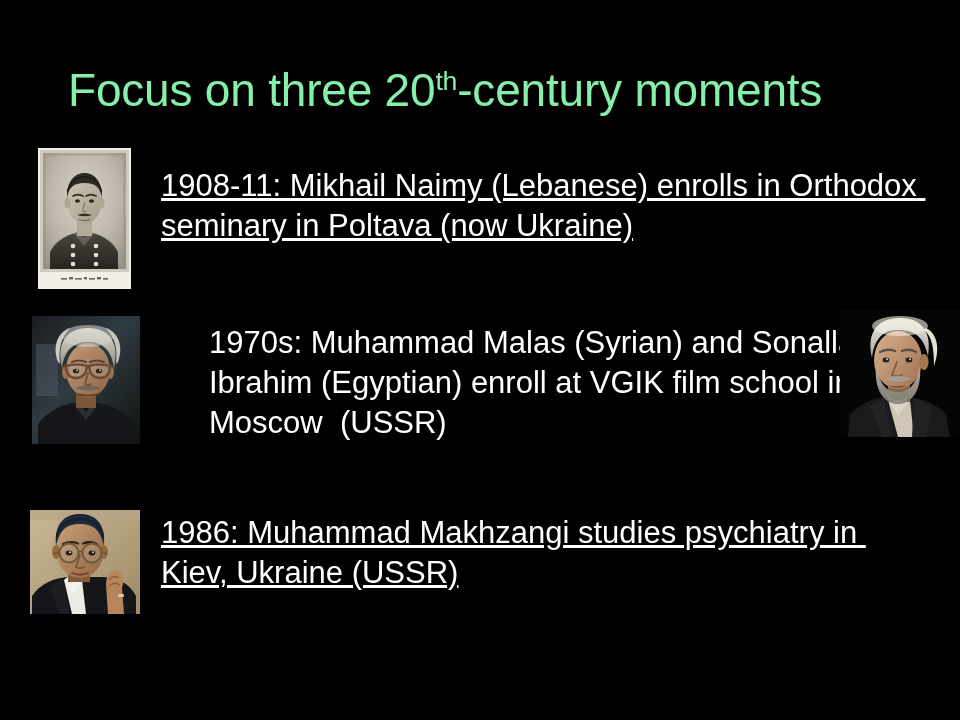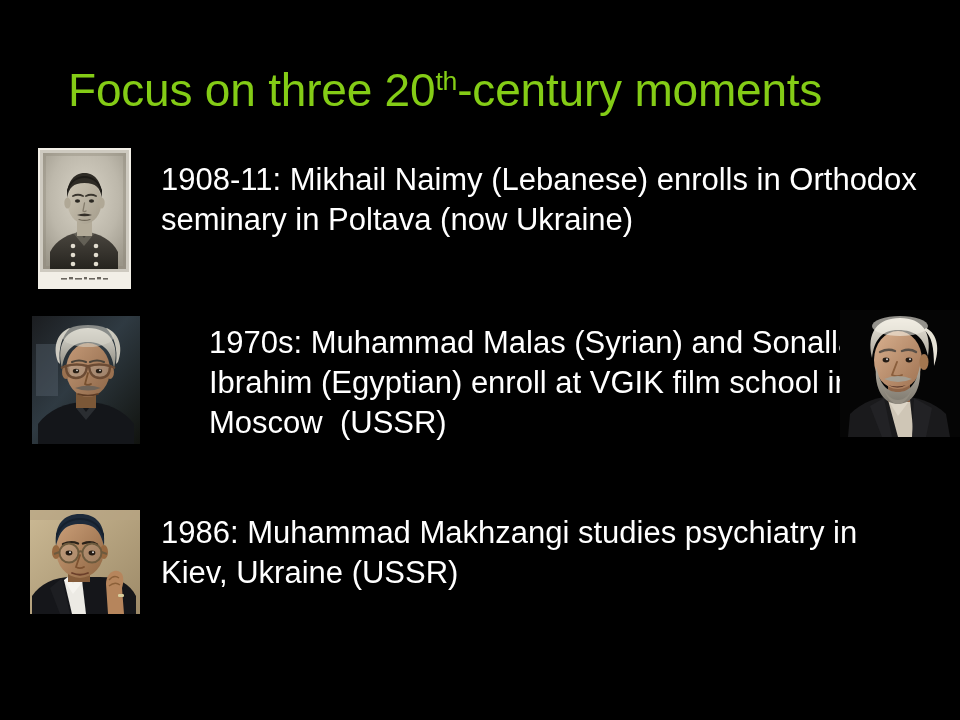--- a/index.html
+++ b/index.html
@@ -18,21 +18,21 @@
     background: #000000;
     overflow: hidden;
   }
 
   
   #slide-title {
     position: absolute;
     left: 68px;
     top: 62px;
     width: 860px;
-    color: #84cc16;
+    color: #86efac;
     font-size: 46px;
     font-weight: 400;
     line-height: 56px;
     letter-spacing: -0.2px;
     white-space: nowrap;
   }
   #slide-title sup {
     font-size: 0.58em;
     vertical-align: super;
     line-height: 0;
@@ -41,23 +41,23 @@
   
   .body-block {
     position: absolute;
     left: 161px;
     color: #ffffff;
     font-size: 31px;
     font-weight: 400;
     line-height: 40px;
     white-space: pre-wrap;
   }
-  #block-1 { top: 160px; width: 760px; }
+  #block-1 { top: 166px; width: 760px; text-decoration: underline; }
   #block-2 { top: 323px; width: 700px; margin-left: 48px; }
-  #block-3 { top: 513px; width: 720px; }
+  #block-3 { top: 513px; width: 720px; text-decoration: underline; }
 
   
   .photo {
     position: absolute;
     overflow: hidden;
   }
   .photo svg { display: block; }
 
   #photo-naimy    { left: 38px;  top: 148px; width: 93px;  height: 141px; }
   #photo-malas    { left: 32px;  top: 316px; width: 108px; height: 128px; }

